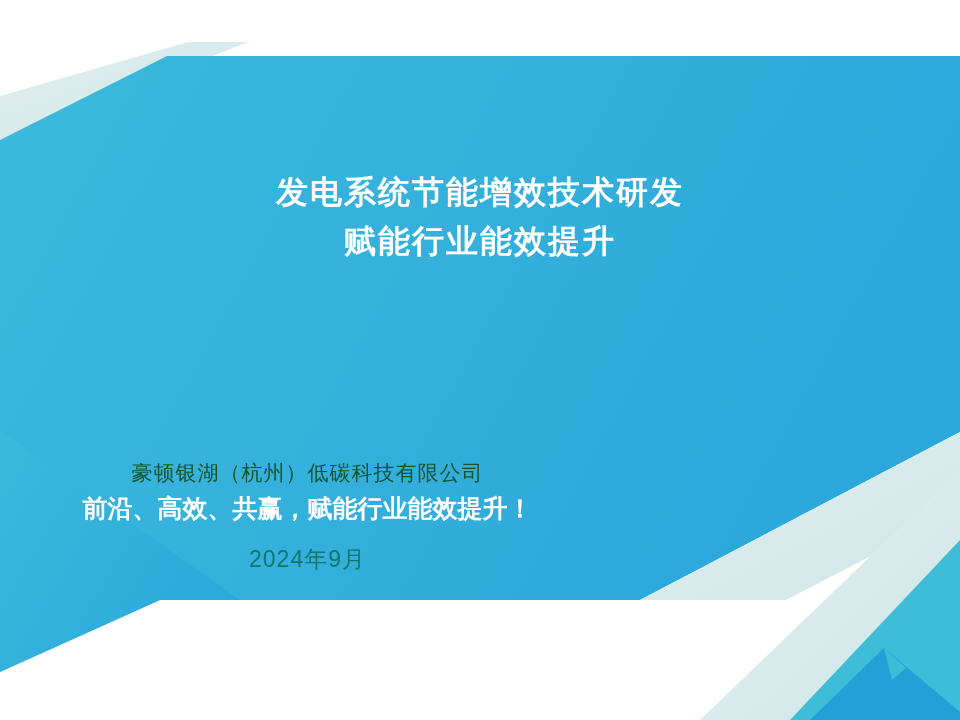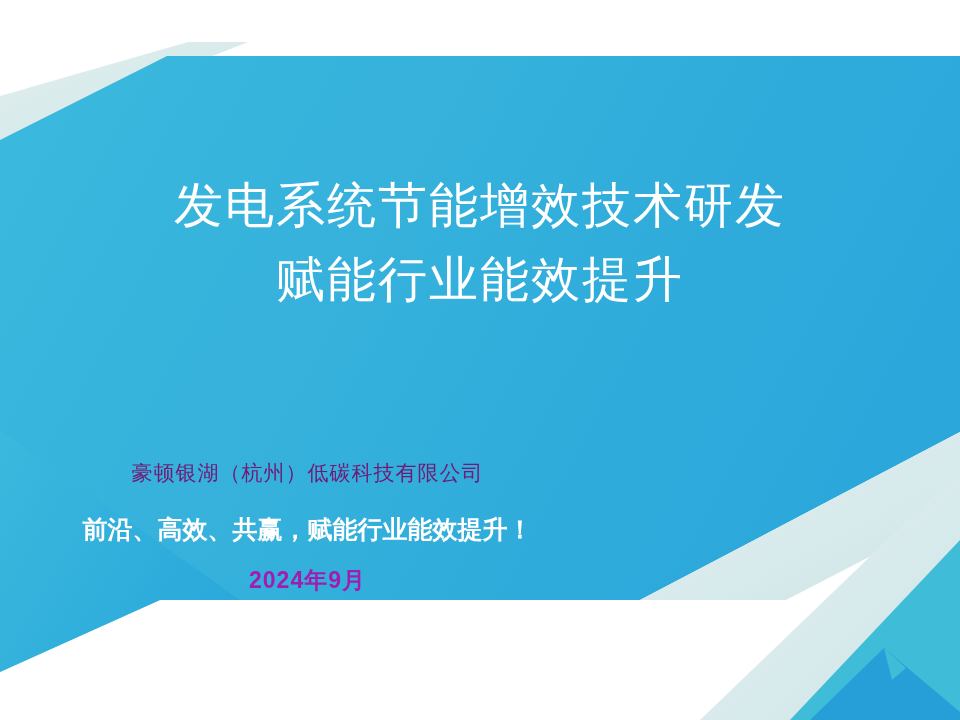--- a/index.html
+++ b/index.html
@@ -32,54 +32,53 @@
   }
   .title-block {
     position: absolute;
     left: 0;
     top: 168px;
     width: 960px;
     text-align: center;
   }
   .title-line {
     color: #ffffff;
-    font-size: 49px;
-    font-weight: normal;
+    font-size: 32px;
+    font-weight: bold;
     letter-spacing: 2px;
     line-height: 1.52;
     white-space: nowrap;
   }
   .footer-block {
     position: absolute;
     left: 0;
     top: 458px;
     width: 615px;
     text-align: center;
   }
   .company-line {
-    color: #701a75;
+    color: #14532d;
     font-size: 21px;
     font-weight: normal;
     letter-spacing: 1px;
     line-height: 1.45;
     white-space: nowrap;
   }
   .slogan-line {
     color: #ffffff;
     font-size: 25px;
     font-weight: bold;
     letter-spacing: 0px;
     line-height: 1.6;
     white-space: nowrap;
-    margin-top: 21px;
   }
   .date-line {
-    color: #a21caf;
+    color: #0f766e;
     font-size: 23px;
-    font-weight: bold;
+    font-weight: normal;
     letter-spacing: 1px;
     line-height: 1.55;
     margin-top: 14px;
     white-space: nowrap;
   }
 </style>
 </head>
 <body>
 
 <div id="slide">

